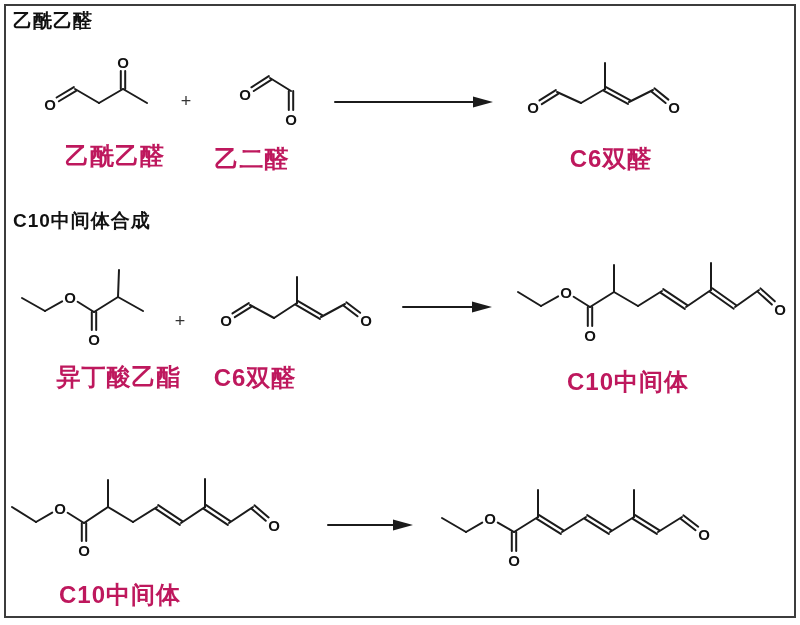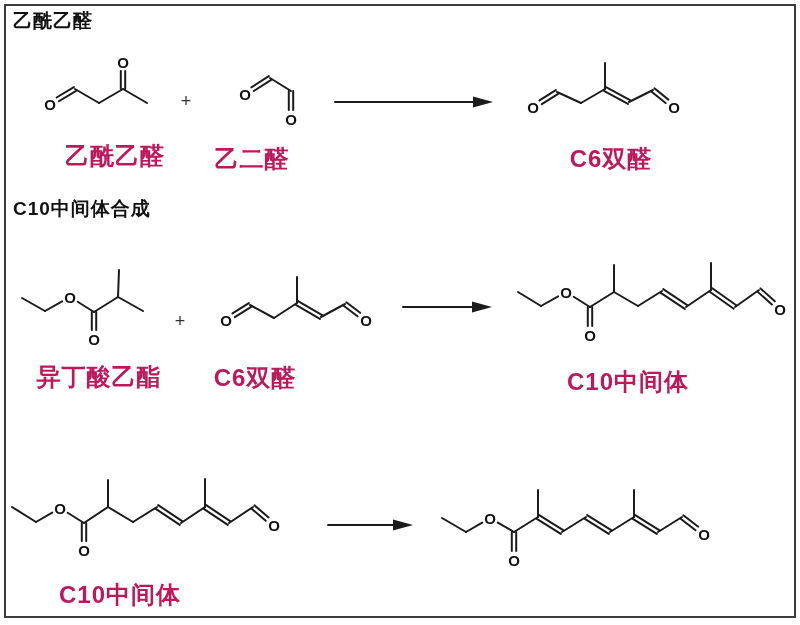--- a/index.html
+++ b/index.html
@@ -214,21 +214,21 @@
     </svg>
 
   <div id="frame"></div>
 
   <div class="heading" style="top:8px">乙酰乙醛</div>
   <div class="mol-label" style="left:115px; top:140px">乙酰乙醛</div>
   <div class="plus" style="left:186px; top:101px">+</div>
   <div class="mol-label" style="left:252px; top:143px">乙二醛</div>
   <div class="mol-label" style="left:611px; top:143px">C6双醛</div>
 
-  <div class="heading" style="top:196px">C10中间体合成</div>
-  <div class="mol-label" style="left:99px; top:361px">异丁酸乙酯</div>
+  <div class="heading" style="top:208px">C10中间体合成</div>
+  <div class="mol-label" style="left:119px; top:361px">异丁酸乙酯</div>
   <div class="plus" style="left:180px; top:321px">+</div>
   <div class="mol-label" style="left:255px; top:362px">C6双醛</div>
   <div class="mol-label" style="left:628px; top:366px">C10中间体</div>
 
   <div class="mol-label" style="left:120px; top:579px">C10中间体</div>
 
 </div>
 
 </body></html>

